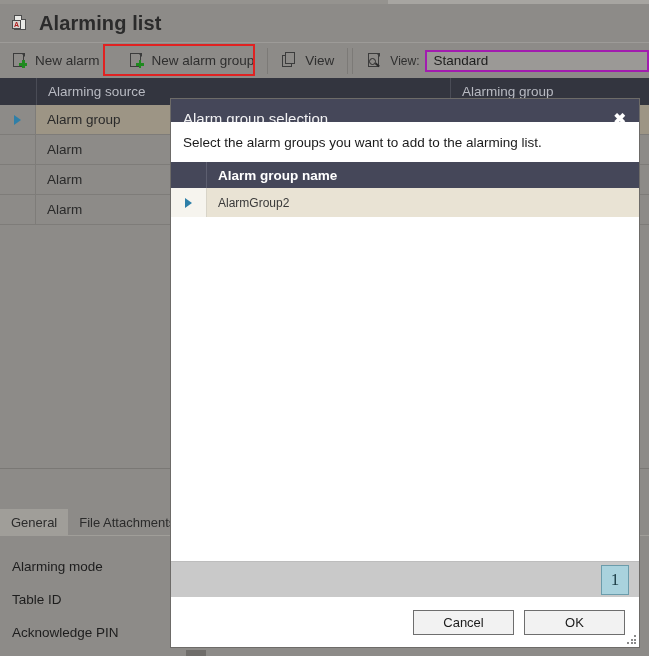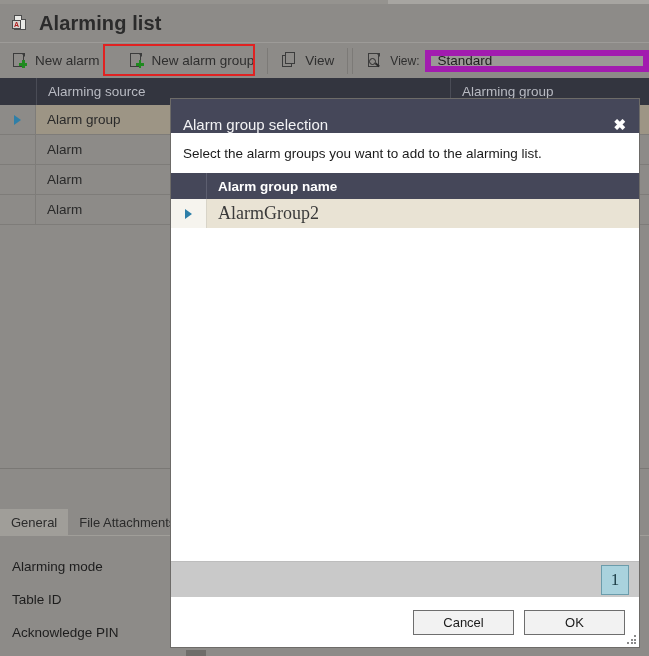--- a/index.html
+++ b/index.html
@@ -201,21 +201,21 @@
     width: 5px; height: 1.5px;
     background: #2c2c2c;
     transform: rotate(40deg);
   }
 
   #view-label { font-size: 12px; color: #2f2f2f; margin-right: 6px; }
   #view-select {
     flex: 1 1 auto;
     height: 22px;
     background: #9b9996;
-    border: 6px solid #a21caf;
+    border: 2px solid #a21caf;
     box-sizing: border-box;
     display: flex;
     align-items: center;
     padding-left: 6px;
     font-size: 13.5px;
     color: #1d1d1d;
     margin-right: 0px;
   }
 
   
@@ -354,21 +354,21 @@
     position: absolute;
     left: 171px; top: 99px;
     width: 468px; height: 548px;
     background: #ffffff;
     box-shadow: 0 0 0 1px #6d6b68;
     z-index: 20;
     display: flex;
     flex-direction: column;
   }
   #dialog-titlebar {
-    height: 34px;
+    height: 23px;
     background: #454759;
     display: flex;
     align-items: center;
     padding: 16px 10px 0 12px;
     box-sizing: border-box;
     flex: 0 0 auto;
   }
   #dialog-title {
     color: #f2f2f4;
     font-size: 15px;
@@ -436,24 +436,23 @@
     background: #ffffff;
     border-right: 1px solid #d8d4c8;
     box-sizing: border-box;
   }
   .dlg-row .dr-name {
     flex: 1 1 auto;
     height: 100%;
     display: flex;
     align-items: center;
     padding-left: 11px;
-    font-size: 18px;
+    font-size: 12px;
     color: #3a3a3a;
     box-sizing: border-box;
-    font-family: Liberation Serif, serif;
   }
   .dlg-row.selected .dr-name { background: #e9e3d4; }
   .dlg-row.selected .dr-ind  { background: #f6f4ee; }
 
   #dialog-pager {
     flex: 0 0 auto;
     height: 36px;
     background: #c9c9c9;
     border-top: 1px solid #bdbdbd;
     display: flex;

